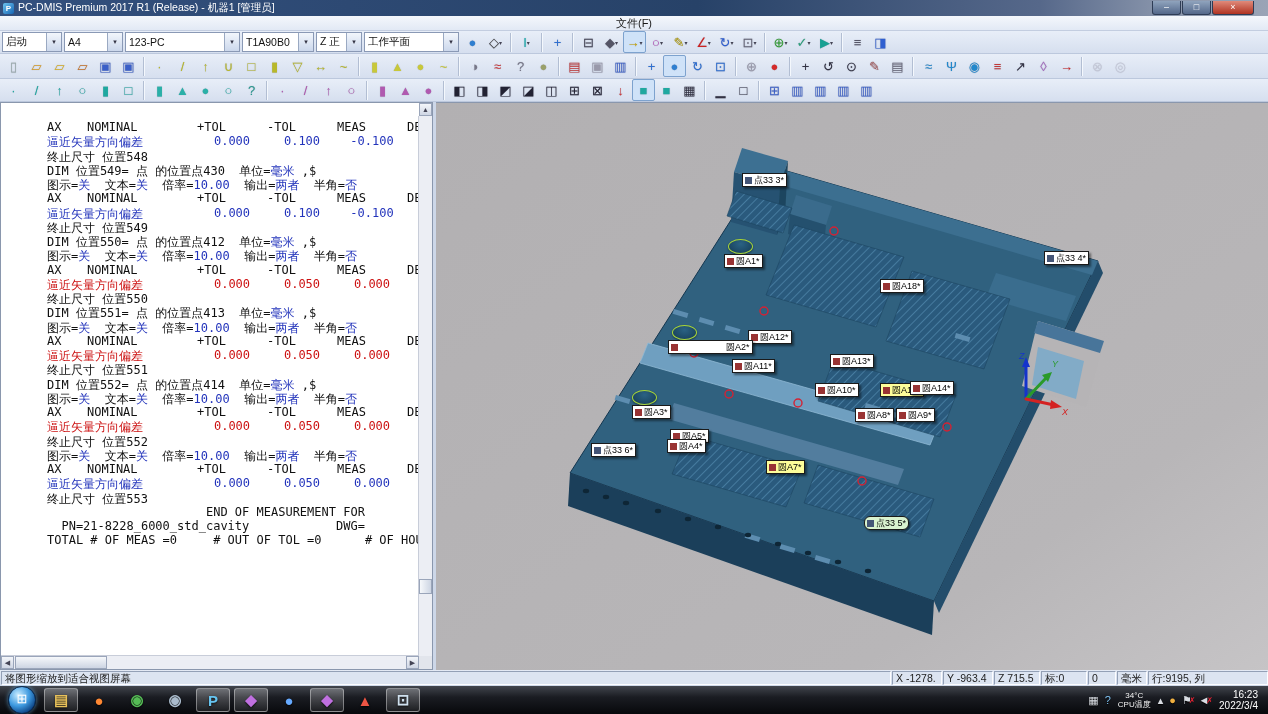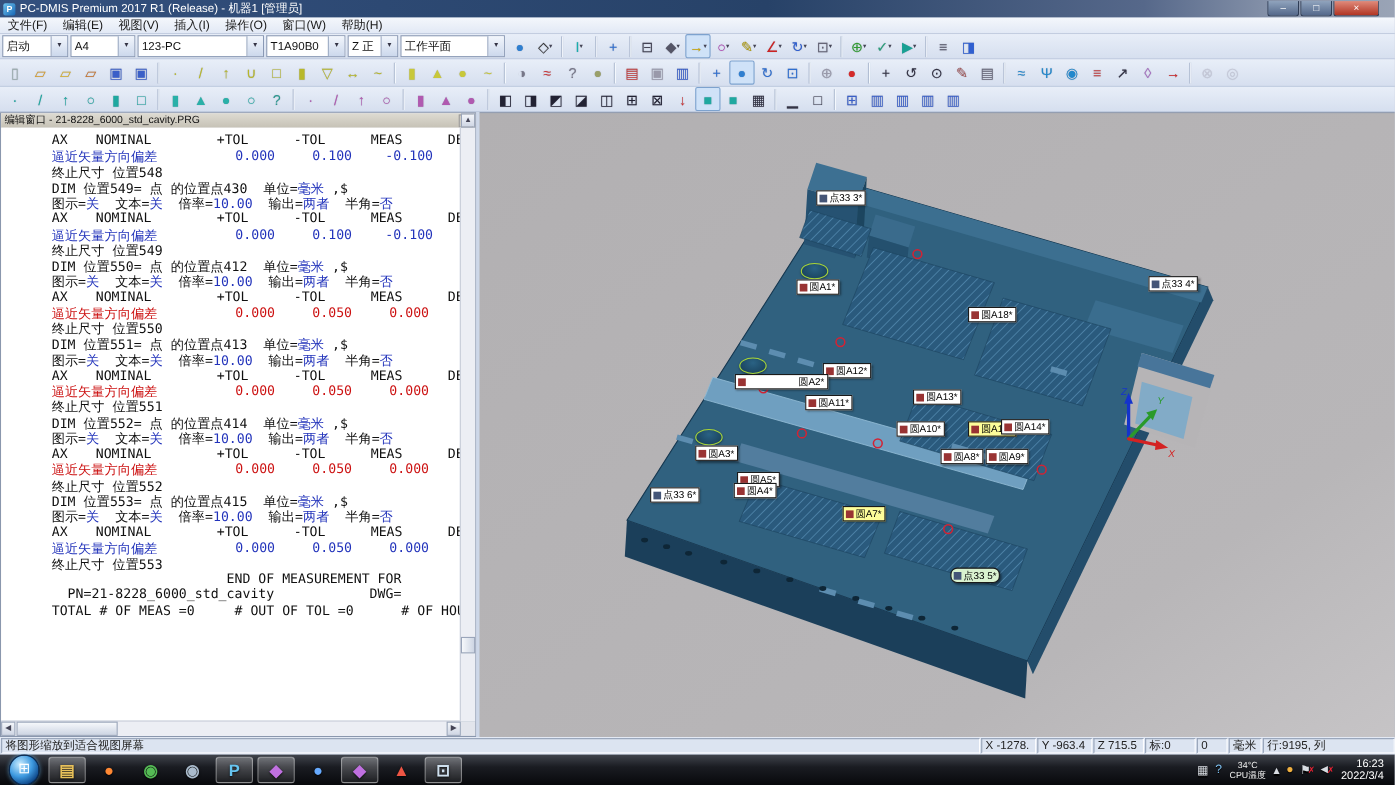--- a/index.html
+++ b/index.html
@@ -14,21 +14,21 @@
     background:linear-gradient(135deg,#6fc4ef,#1565b4);display:inline-block;flex:none;
     color:#fff;font-size:8px;line-height:11px;text-align:center;font-weight:bold;}
   .winbtns{position:absolute;right:14px;top:1px;display:flex;gap:1px;}
   .winbtn{width:27px;height:13px;font-size:9px;line-height:12px;text-align:center;color:#fff;
     background:linear-gradient(#8fa3bd,#54688a);border:1px solid #2e3c55;border-top:none;
     border-radius:0 0 3px 3px;}
   .winbtn.close{width:40px;background:linear-gradient(#e08a7a,#b03322);}
   
   #menubar{position:absolute;left:0;top:16px;width:1268px;height:14px;
     background:linear-gradient(#f4f7fc,#e2e9f5);border-bottom:1px solid #c3cde0;
-    display:flex;align-items:center;font-size:11px;color:#1a1a1a;}
+    display:flex;align-items:center;font-size:11px;color:#1a1a1a;flex-direction:column;}
   .menu-item{padding:0 7px;line-height:14px;}
   
   .tbrow{position:absolute;left:0;width:1268px;background:linear-gradient(#e8eef8,#d6dfef);
     border-bottom:1px solid #bcc8dd;display:flex;align-items:center;padding-left:2px;box-sizing:border-box;}
   #row1{top:31px;height:23px;}
   #row2{top:54px;height:25px;}
   #row3{top:79px;height:23px;}
   .combo{height:18px;border:1px solid #8a99b5;background:#fff;display:flex;align-items:center;
     margin-right:2px;flex:none;font-size:10.5px;color:#111;}
   .combo .cv{flex:1;padding:0 3px;white-space:nowrap;overflow:hidden;}
@@ -494,24 +494,20 @@
       </span>
       <span class="tbtn">
         <span class="g" style="color: rgb(58, 95, 200);">▥</span>
       </span>
     </span>
   </div>
 
 <div id="main">
 
   <div id="editor">
-    <div id="editor-header">
-      <span id="editor-title">编辑窗口 - 21-8228_6000_std_cavity.PRG</span>
-      <span id="editor-close">×</span>
-    </div>
     <div id="editor-margin"></div>
     <div id="editor-body">
         <div class="eline flex"><span class="cell h0">AX</span><span class="cell h1">NOMINAL</span><span class="cell hn">+TOL</span><span class="cell hn">-TOL</span><span class="cell hn">MEAS</span><span class="cell hn">DEV</span></div>
         <div class="eline flex cb"><span class="cell c0">逼近矢量方向偏差</span><span class="cell cn">0.000</span><span class="cell cn">0.100</span><span class="cell cn">-0.100</span><span class="cell cn">0.003</span></div>
         <div class="eline"><span class="ck">终止尺寸 位置548</span></div>
         <div class="eline"><span class="ck">DIM 位置549= 点 的位置点430  单位=</span><span class="cb">毫米</span><span class="ck"> ,$</span></div>
         <div class="eline"><span class="ck">图示=</span><span class="cb">关</span><span class="ck">  文本=</span><span class="cb">关</span><span class="ck">  倍率=</span><span class="cb">10.00</span><span class="ck">  输出=</span><span class="cb">两者</span><span class="ck">  半角=</span><span class="cb">否</span></div>
         <div class="eline flex"><span class="cell h0">AX</span><span class="cell h1">NOMINAL</span><span class="cell hn">+TOL</span><span class="cell hn">-TOL</span><span class="cell hn">MEAS</span><span class="cell hn">DEV</span></div>
         <div class="eline flex cb"><span class="cell c0">逼近矢量方向偏差</span><span class="cell cn">0.000</span><span class="cell cn">0.100</span><span class="cell cn">-0.100</span><span class="cell cn">-0.001</span></div>
         <div class="eline"><span class="ck">终止尺寸 位置549</span></div>
@@ -523,21 +519,20 @@
         <div class="eline"><span class="ck">DIM 位置551= 点 的位置点413  单位=</span><span class="cb">毫米</span><span class="ck"> ,$</span></div>
         <div class="eline"><span class="ck">图示=</span><span class="cb">关</span><span class="ck">  文本=</span><span class="cb">关</span><span class="ck">  倍率=</span><span class="cb">10.00</span><span class="ck">  输出=</span><span class="cb">两者</span><span class="ck">  半角=</span><span class="cb">否</span></div>
         <div class="eline flex"><span class="cell h0">AX</span><span class="cell h1">NOMINAL</span><span class="cell hn">+TOL</span><span class="cell hn">-TOL</span><span class="cell hn">MEAS</span><span class="cell hn">DEV</span></div>
         <div class="eline flex cr"><span class="cell c0">逼近矢量方向偏差</span><span class="cell cn">0.000</span><span class="cell cn">0.050</span><span class="cell cn">0.000</span><span class="cell cn">-0.060</span></div>
         <div class="eline"><span class="ck">终止尺寸 位置551</span></div>
         <div class="eline"><span class="ck">DIM 位置552= 点 的位置点414  单位=</span><span class="cb">毫米</span><span class="ck"> ,$</span></div>
         <div class="eline"><span class="ck">图示=</span><span class="cb">关</span><span class="ck">  文本=</span><span class="cb">关</span><span class="ck">  倍率=</span><span class="cb">10.00</span><span class="ck">  输出=</span><span class="cb">两者</span><span class="ck">  半角=</span><span class="cb">否</span></div>
         <div class="eline flex"><span class="cell h0">AX</span><span class="cell h1">NOMINAL</span><span class="cell hn">+TOL</span><span class="cell hn">-TOL</span><span class="cell hn">MEAS</span><span class="cell hn">DEV</span></div>
         <div class="eline flex cr"><span class="cell c0">逼近矢量方向偏差</span><span class="cell cn">0.000</span><span class="cell cn">0.050</span><span class="cell cn">0.000</span><span class="cell cn">-0.050</span></div>
         <div class="eline"><span class="ck">终止尺寸 位置552</span></div>
-        <div class="eline"><span class="ck">DIM 位置553= 点 的位置点415  单位=</span><span class="cb">毫米</span><span class="ck"> ,$</span></div>
         <div class="eline"><span class="ck">图示=</span><span class="cb">关</span><span class="ck">  文本=</span><span class="cb">关</span><span class="ck">  倍率=</span><span class="cb">10.00</span><span class="ck">  输出=</span><span class="cb">两者</span><span class="ck">  半角=</span><span class="cb">否</span></div>
         <div class="eline flex"><span class="cell h0">AX</span><span class="cell h1">NOMINAL</span><span class="cell hn">+TOL</span><span class="cell hn">-TOL</span><span class="cell hn">MEAS</span><span class="cell hn">DEV</span></div>
         <div class="eline flex cb"><span class="cell c0">逼近矢量方向偏差</span><span class="cell cn">0.000</span><span class="cell cn">0.050</span><span class="cell cn">0.000</span><span class="cell cn">0.044</span></div>
         <div class="eline"><span class="ck">终止尺寸 位置553</span></div>
         <div class="eline"><span class="ck">                      END OF MEASUREMENT FOR</span></div>
         <div class="eline"><span class="ck">  PN=21-8228_6000_std_cavity            DWG=</span></div>
         <div class="eline"><span class="ck">TOTAL # OF MEAS =0     # OUT OF TOL =0      # OF HOURS =0</span></div>
       </div>
     <div id="vscroll">
       <div class="sb-btn" style="top:-13px;right:0;">▲</div>

